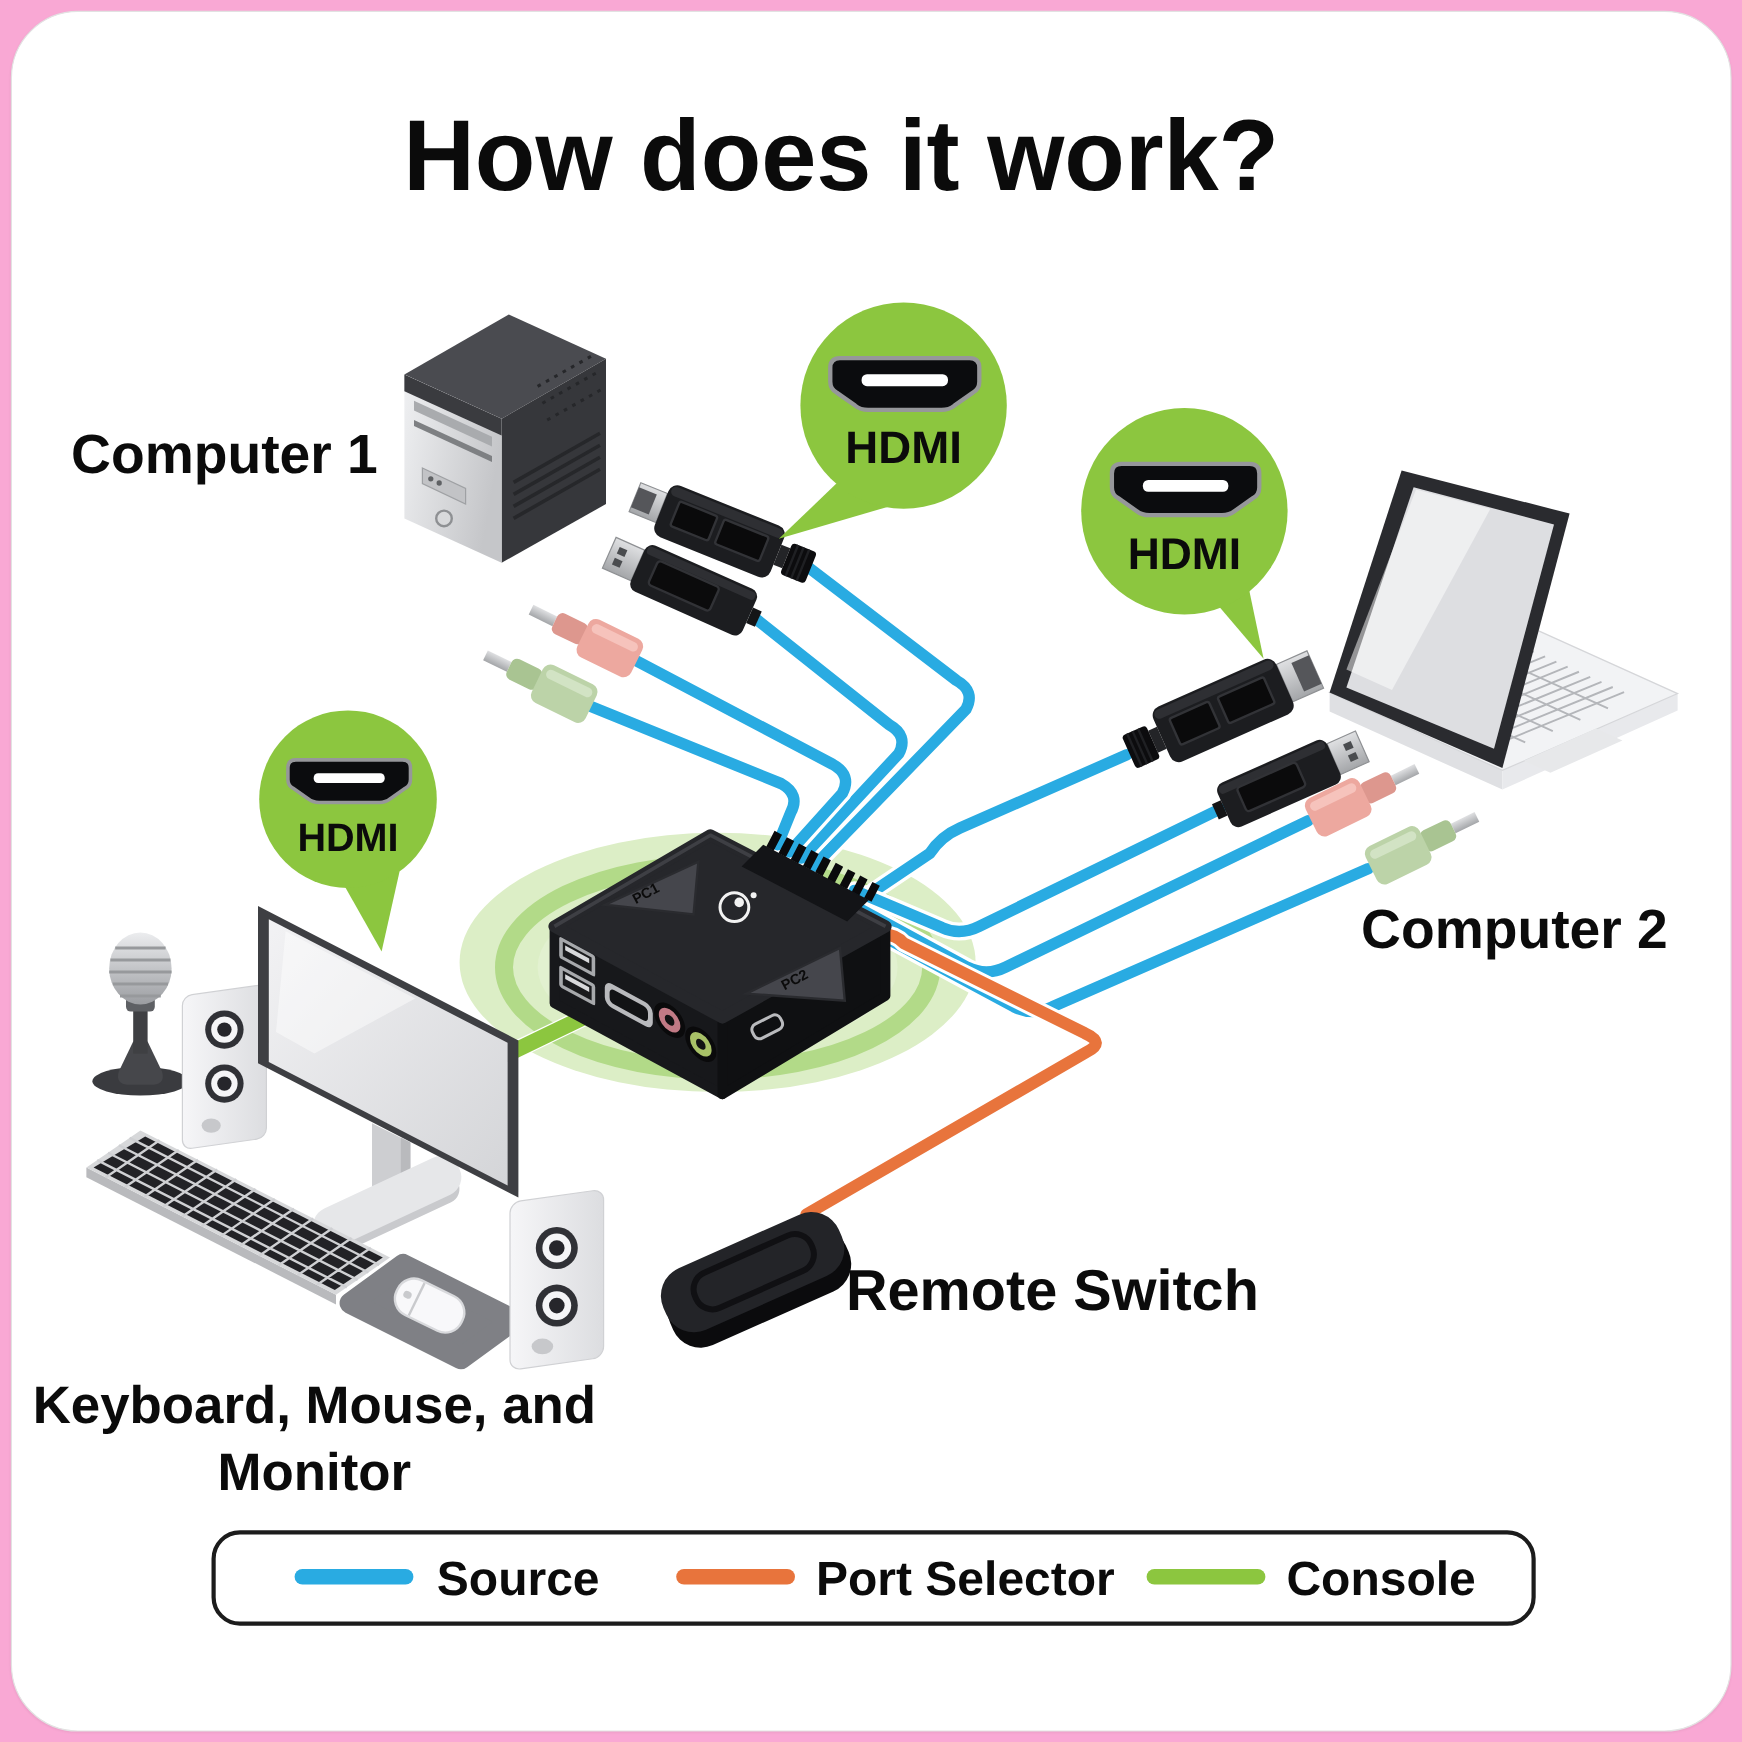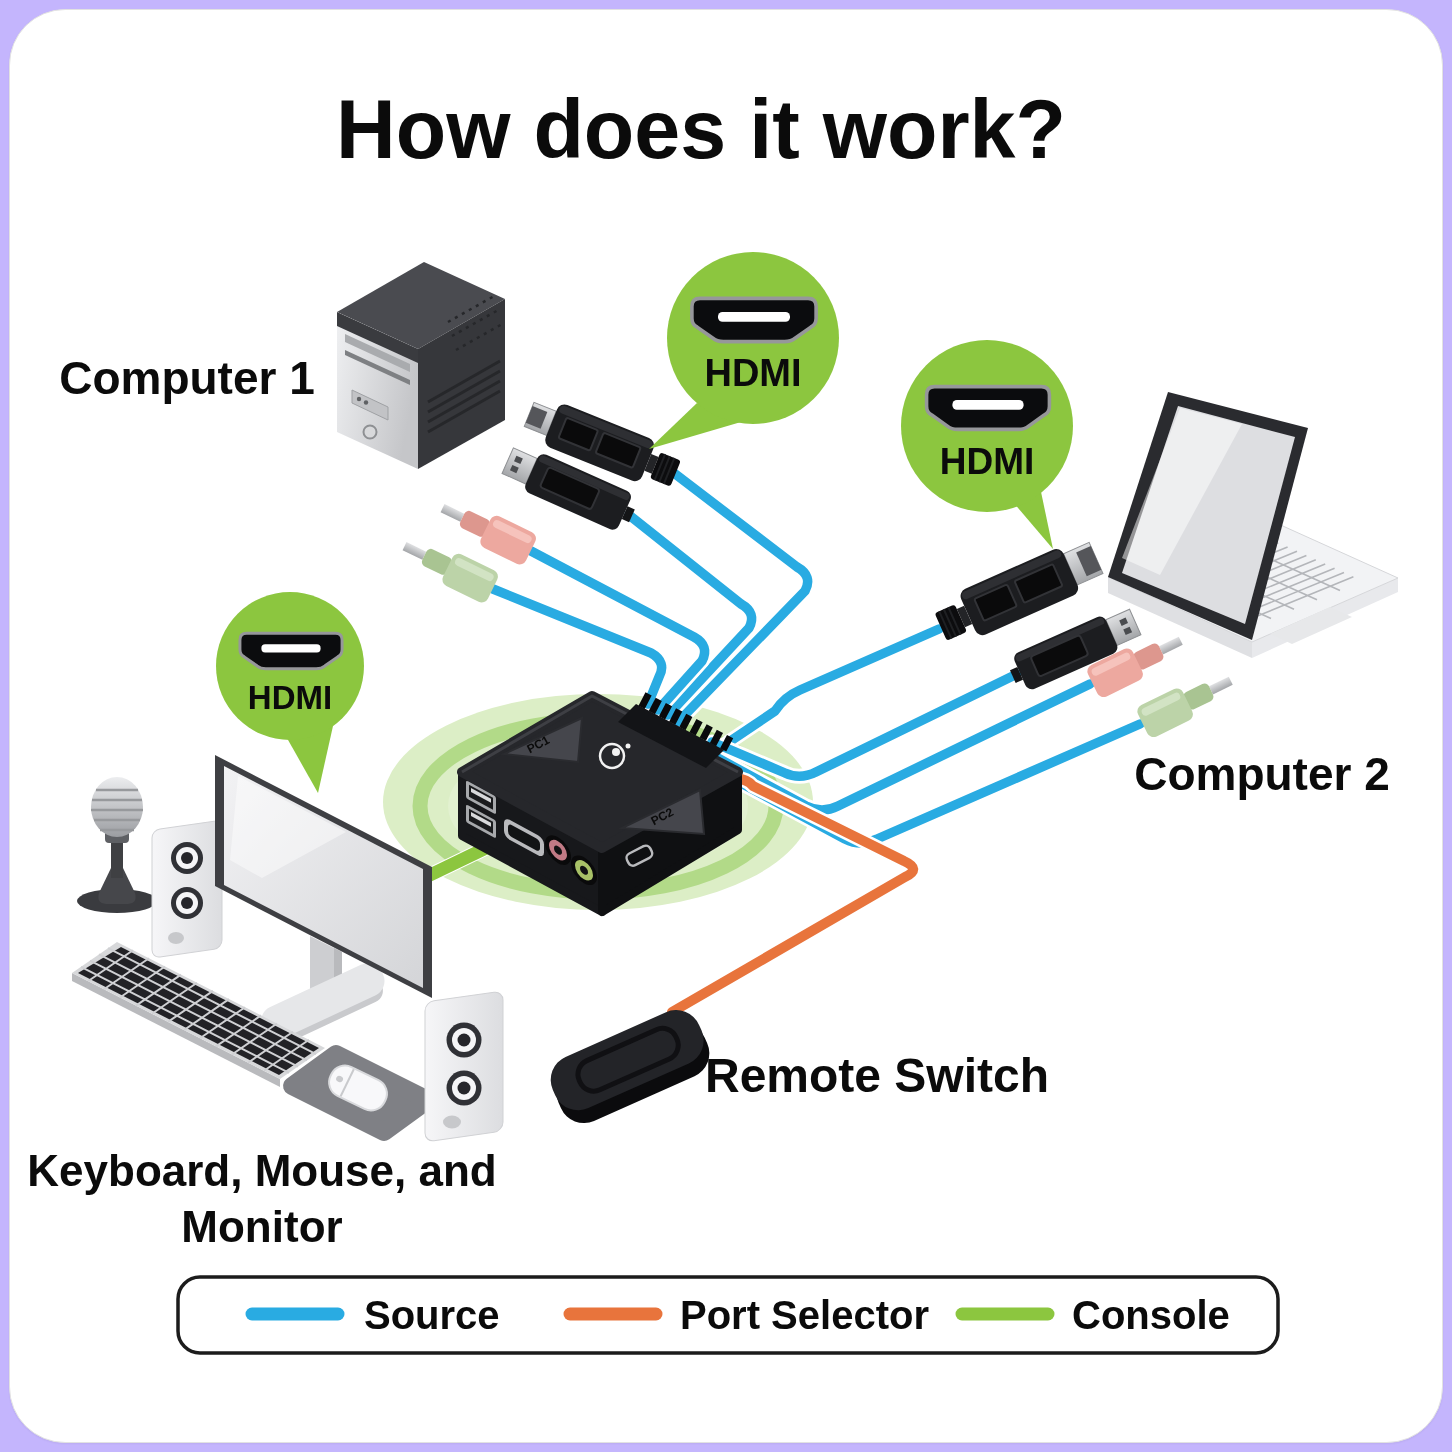--- a/index.html
+++ b/index.html
@@ -1,16 +1,16 @@
 <!DOCTYPE html>
 <html><head>
 <meta charset="utf-8">
 <style>
   html,body{margin:0;padding:0;background:#fff;}
-  .stage{position:relative;width:1452px;height:1452px;background:#c4b5fd;overflow:hidden;
+  .stage{position:relative;width:1452px;height:1452px;background:#f9a8d4;overflow:hidden;
          font-family:"Liberation Sans",sans-serif;}
   .card{position:absolute;left:9px;top:9px;right:9px;bottom:9px;background:#ffffff;
         border:1px solid #e2e2e2;border-radius:56px;box-shadow:0 1px 2px rgba(0,0,0,.05);}
   svg{position:absolute;left:0;top:0;width:1452px;height:1452px;}
   .lb{font-family:"Liberation Sans",sans-serif;font-weight:bold;fill:#0b0b0b;}
   .cw{fill:none;stroke:#ffffff;stroke-width:15;stroke-linecap:round;stroke-linejoin:round;}
   .cb{fill:none;stroke:#29ABE2;stroke-width:9.5;stroke-linecap:round;stroke-linejoin:round;}
   .co{fill:none;stroke:#E8743C;stroke-width:10;stroke-linecap:round;stroke-linejoin:round;}
   .cg{fill:none;stroke:#8CC63F;stroke-width:13;stroke-linecap:round;stroke-linejoin:round;}
 </style>

